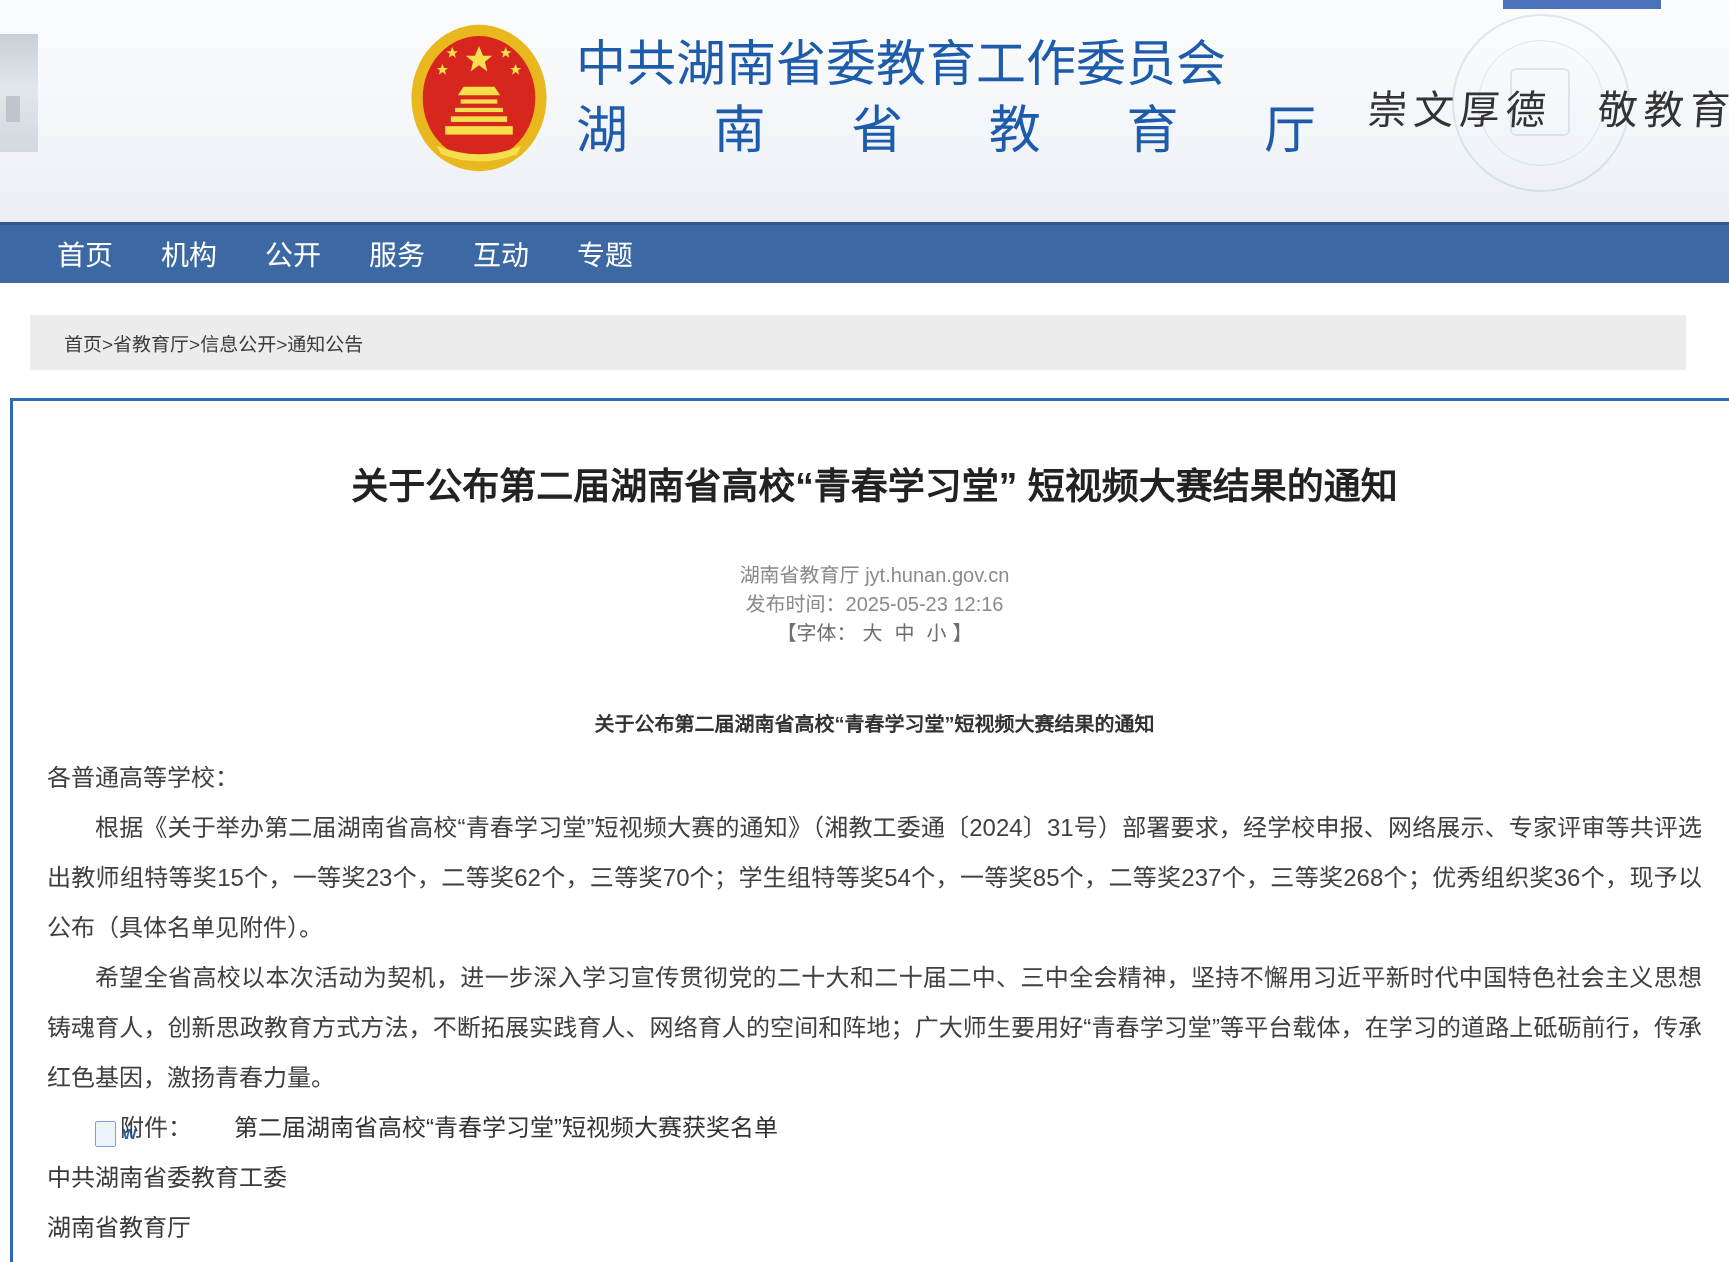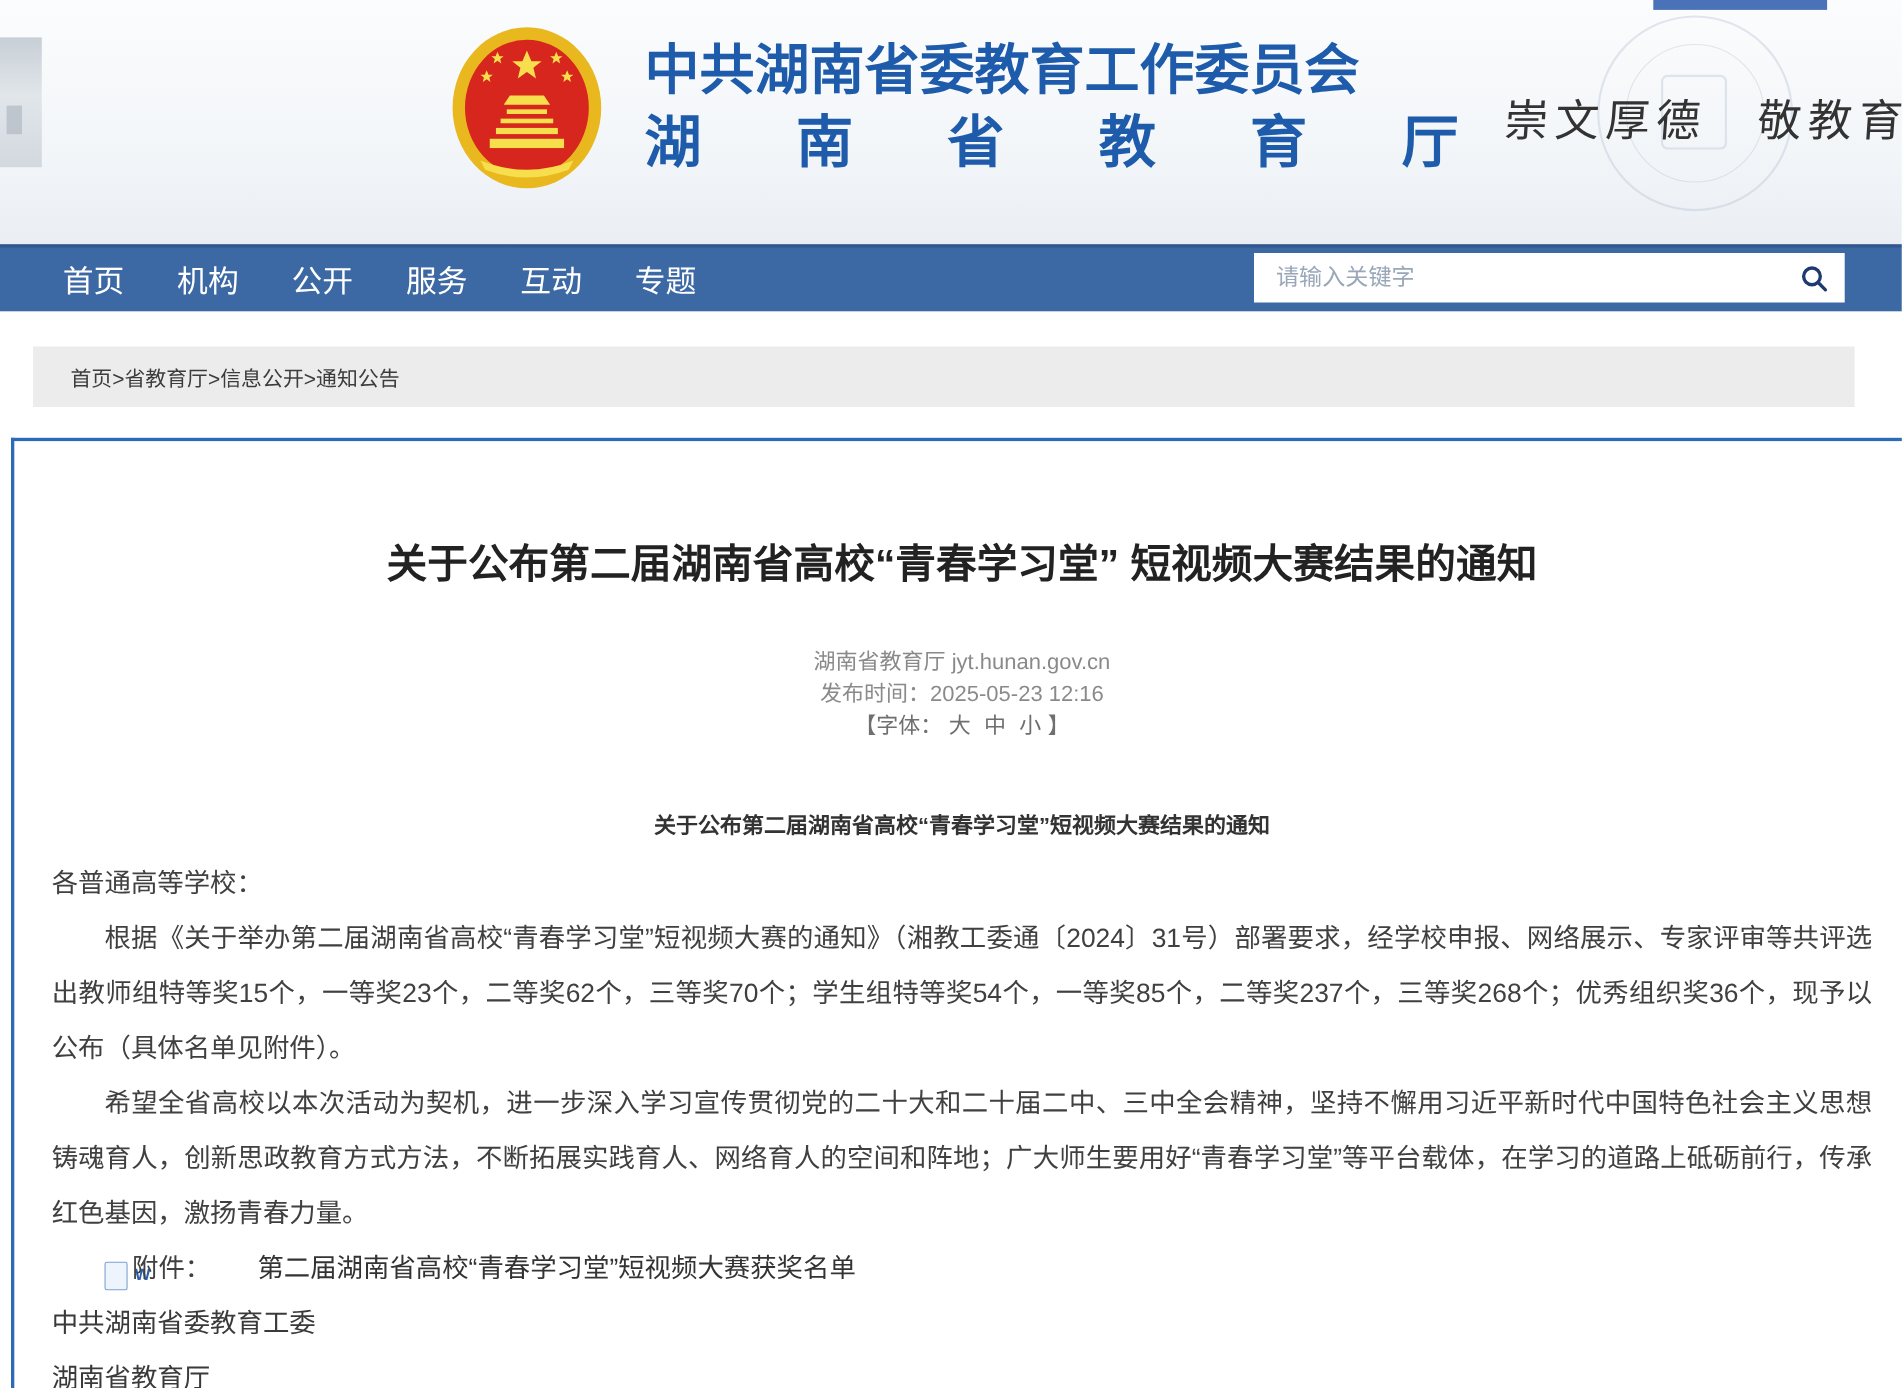--- a/index.html
+++ b/index.html
@@ -10,21 +10,21 @@
   
   .site-header { position:absolute; left:0; top:0; width:1729px; height:222px;
     background:linear-gradient(180deg,#fbfcfd 0%,#f3f6f9 60%,#eaeef3 100%); }
   .left-fragment { position:absolute; left:0; top:34px; width:38px; height:118px;
     background:linear-gradient(180deg,#aeb8c2 0%,#d7dde3 45%,#c2cad2 100%); opacity:.65; }
   .left-fragment-inner { position:absolute; left:6px; top:62px; width:14px; height:26px; background:#8d99a7; opacity:.7; }
   .top-btn-fragment { position:absolute; left:1503px; top:0; width:158px; height:9px; background:#4a72b8; }
 
   .brand { position:absolute; left:408px; top:22px; display:flex; align-items:center; }
   .emblem { width:142px; height:152px; flex:0 0 auto; }
-  .brand-text { margin-left:36px; color:#1e5cab; font-weight:bold; }
+  .brand-text { margin-left:26px; color:#1e5cab; font-weight:normal; }
   .brand-line1 { font-size:50px; letter-spacing:0px; line-height:64px; }
   .brand-line2 { font-size:52px; line-height:68px; width:740px; text-align:justify; text-align-last:justify; }
 
   .seal-watermark { position:absolute; left:1452px; top:14px; width:178px; height:178px;
     border:2px solid #9fb0c8; border-radius:50%; opacity:.28; }
   .seal-inner { position:absolute; left:24px; top:24px; width:126px; height:126px;
     border:1px solid #9fb0c8; border-radius:50%; }
   .seal-core { position:absolute; left:56px; top:52px; width:60px; height:68px; border:2px solid #9fb0c8; border-radius:6px; }
   .motto { position:absolute; left:1368px; top:78px; width:350px; text-align:center;
     font-family:"DejaVu Serif","Liberation Serif",serif; font-size:40px; color:#333;
@@ -45,21 +45,21 @@
 
   
   .breadcrumb-bar { position:absolute; left:30px; top:315px; width:1656px; height:55px;
     background:#ececec; display:flex; align-items:center; }
   .breadcrumb { margin-left:34px; font-size:19px; color:#3c3c3c; cursor:pointer; }
 
   
   .content-box { position:absolute; left:10px; top:398px; width:1735px; height:880px;
     background:#fff; border:3px solid #2c6cb6; border-right:none; border-bottom:none;
     padding:64px 43px 0 34px; }
-  .article-title { text-align:center; font-size:37px; font-weight:bold; color:#222; line-height:44px;margin-top:26px; }
+  .article-title { text-align:center; font-size:37px; font-weight:bold; color:#222; line-height:44px; }
   .article-meta { margin-top:50px; display:flex; justify-content:center; align-items:center;
     column-gap:55px; font-size:20px; color:#8a8a8a;flex-direction:column; }
   .meta-fonts { color:#6f6f6f; }
   .meta-fonts .fs-opt { cursor:pointer; margin:0 6px; }
   .inner-title { margin-top:62px; text-align:center; font-size:20px; font-weight:bold; color:#333; }
 
   .article-body { margin-top:16px; font-size:24px; color:#404040; line-height:50px; text-align:justify; }
   .para { text-indent:2em; }
   .attachment-line { text-indent:2em; white-space:nowrap; }
   .doc-icon { display:inline-flex; align-items:center; justify-content:center;
@@ -114,29 +114,20 @@
 
   <nav class="main-nav">
     <div class="nav-items">
       <a class="nav-item">首页</a>
       <a class="nav-item">机构</a>
       <a class="nav-item">公开</a>
       <a class="nav-item">服务</a>
       <a class="nav-item">互动</a>
       <a class="nav-item">专题</a>
     </div>
-    <div class="search-box">
-      <input class="search-input" type="text" placeholder="请输入关键字" style="">
-      <button class="search-btn">
-        <svg width="28" height="28" viewBox="0 0 24 24" fill="none" stroke="#1f3a6e" stroke-width="2.6" stroke-linecap="round">
-          <circle cx="10.5" cy="10.5" r="6.5"></circle>
-          <line x1="15.5" y1="15.5" x2="21" y2="21"></line>
-        </svg>
-      </button>
-    </div>
   </nav>
 
   <div class="breadcrumb-bar">
     <span class="breadcrumb">首页&gt;省教育厅&gt;信息公开&gt;通知公告</span>
   </div>
 
   <main class="content-box">
     <h1 class="article-title">关于公布第二届湖南省高校“青春学习堂” 短视频大赛结果的通知</h1>
 
     <div class="article-meta">

